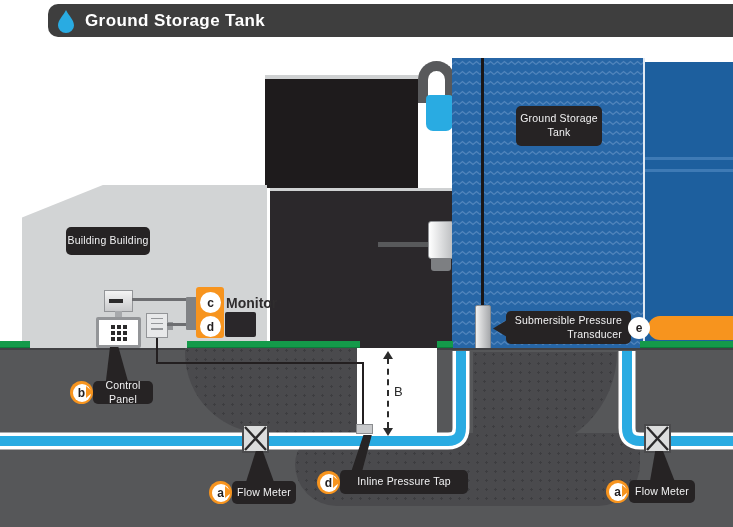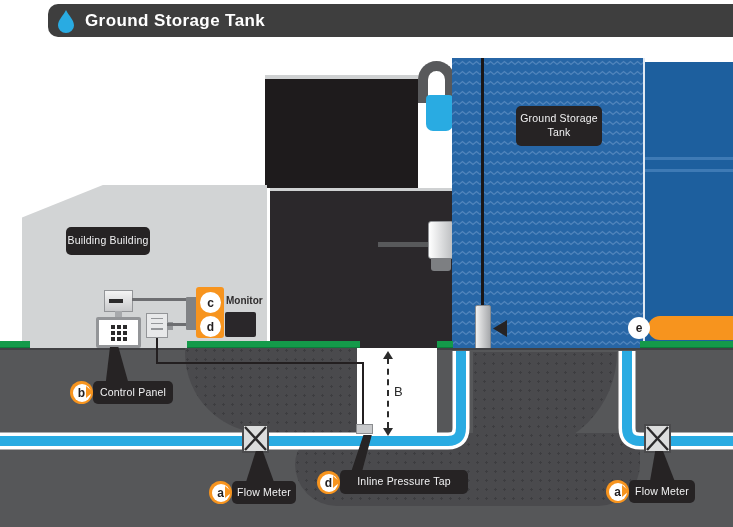--- a/index.html
+++ b/index.html
@@ -104,21 +104,21 @@
   <div class="abs" style="left:167px;top:323px;width:20px;height:3px;background:#6d6e71;"></div>
   <div class="abs" style="left:186px;top:297px;width:11px;height:33px;background:#808285;border-radius:1px;"></div>
 
   <div class="abs" style="left:196px;top:287px;width:28px;height:51px;background:#f7941e;border-radius:3px;"></div>
   <div class="abs cd-circle" style="left:200px;top:292px;">
     <span>c</span>
   </div>
   <div class="abs cd-circle" style="left:200px;top:316px;">
     <span>d</span>
   </div>
-  <div class="abs" style="left:226px;top:295px;font-size:10px;font-weight:600;color:#2f2d2e;">Monitor</div>
+  <div class="abs" style="left:226px;top:295px;font-size:14px;font-weight:600;color:#2f2d2e;">Monitor</div>
   <div class="abs" style="left:225px;top:312px;width:31px;height:25px;background:#2a272a;border-radius:2px;"></div>
 
   <div class="abs grass" style="left:0;top:341px;width:30px;height:8px;"></div>
   <div class="abs grass" style="left:187px;top:341px;width:173px;height:8px;"></div>
   <div class="abs grass" style="left:437px;top:341px;width:16px;height:8px;"></div>
   <div class="abs grass" style="left:640px;top:341px;width:93px;height:8px;"></div>
 
   <div class="abs" style="left:0;top:348px;width:733px;height:179px;background:#565759;border-top:2px solid #414144;box-sizing:border-box;"></div>
   <div class="abs dots" style="left:185px;top:348px;width:172px;height:85px;border-radius:0 0 0 80px;"></div>
   <div class="abs dots" style="left:473px;top:352px;width:144px;height:100px;border-radius:0 0 110px 0;"></div>
@@ -148,26 +148,27 @@
     <path d="M3 3 L24 26 M24 3 L3 26" stroke="#2b2a2b" stroke-width="2.4"></path>
   </svg>
 
   <div class="abs" style="left:387px;top:358px;width:0;height:70px;border-left:2px dashed #2b2b2b;"></div>
   <div class="abs dim-arrow-up" style="left:383px;top:351px;"></div>
   <div class="abs dim-arrow-down" style="left:383px;top:428px;"></div>
   <div class="abs" style="left:394px;top:384px;font-size:13px;color:#2b2b2b;">B</div>
 
   <div class="abs" style="left:648px;top:316px;width:85px;height:24px;background:#f7941e;border-radius:12px 0 0 12px;"></div>
   <div class="abs pointer" style="left:493px;top:320px;width:14px;height:17px;clip-path:polygon(100% 0,100% 100%,0 50%);"></div>
+  <div class="abs dlabel right" style="left:506px;top:311px;width:125px;height:33px;">Submersible Pressure Transducer</div>
   <div class="abs e-circle" style="left:628px;top:317px;">
     <span>e</span>
   </div>
 
   <div class="abs pointer" style="left:103px;top:347px;width:28px;height:35px;clip-path:polygon(25% 0,55% 0,90% 100%,10% 100%);"></div>
-  <div class="abs dlabel" style="left:93px;top:381px;width:80px;height:23px;">Control Panel</div>
+  <div class="abs dlabel" style="left:93px;top:381px;width:60px;height:23px;">Control Panel</div>
   <div class="abs badge" style="left:70px;top:381px;">
     <span class="badge-inner">b</span>
   </div>
 
   <div class="abs pointer" style="left:246px;top:451px;width:28px;height:31px;clip-path:polygon(35% 0,60% 0,100% 100%,0% 100%);"></div>
   <div class="abs dlabel" style="left:232px;top:481px;width:64px;height:23px;">Flow Meter</div>
   <div class="abs badge" style="left:209px;top:481px;">
     <span class="badge-inner">a</span>
   </div>
 

